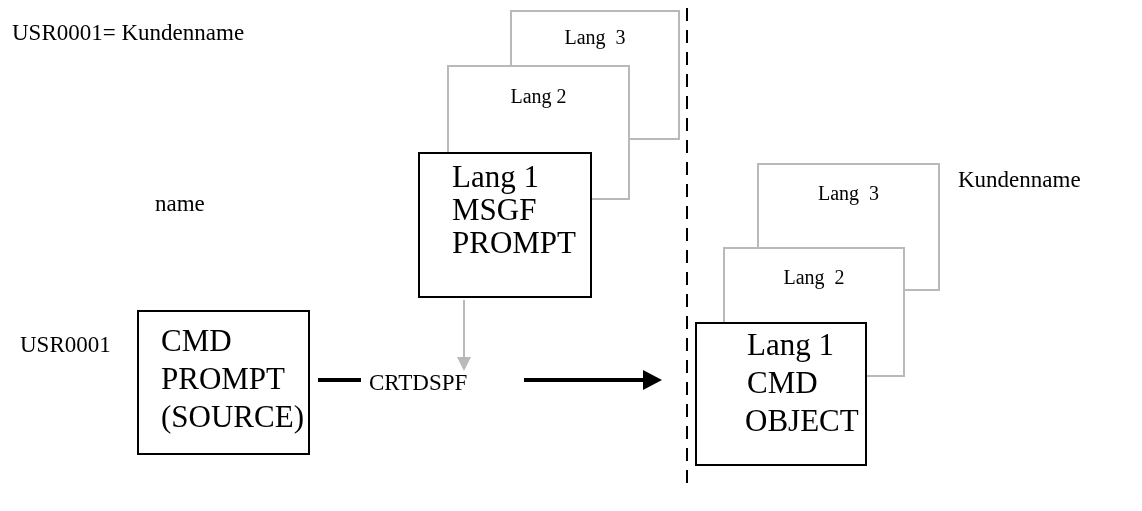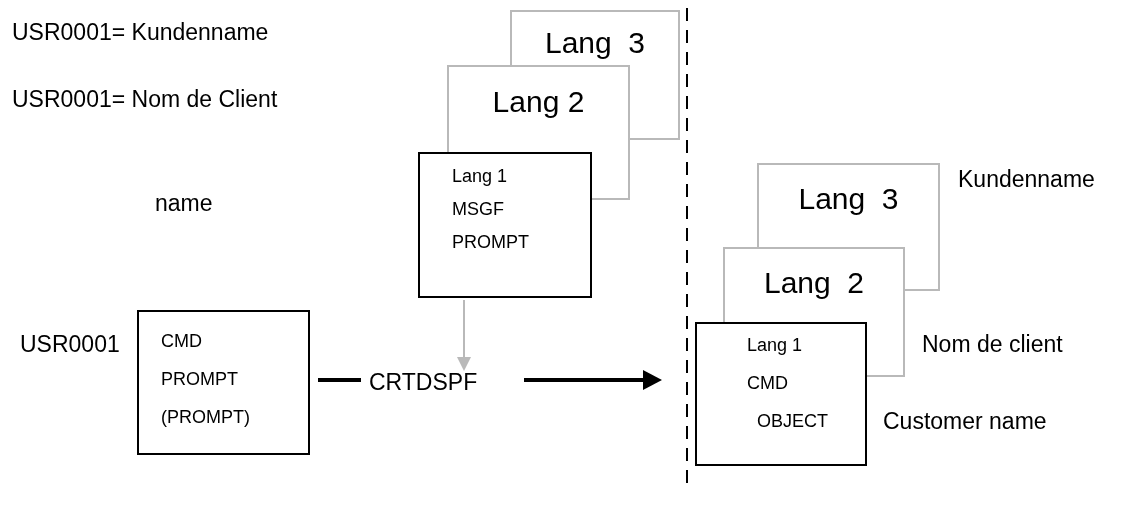--- a/index.html
+++ b/index.html
@@ -5,59 +5,59 @@
   html, body {
     margin: 0;
     padding: 0;
     background: #ffffff;
   }
   #canvas {
     position: relative;
     width: 1100px;
     height: 511px;
     background: #ffffff;
-    font-family: Liberation Sans, sans-serif;
+    font-family: Liberation Serif, serif;
     color: #000000;
     overflow: hidden;
   }
   .txt {
     position: absolute;
     font-size: 23px;
     line-height: 27px;
     white-space: pre;
   }
   .box {
     position: absolute;
     background: #ffffff;
     box-sizing: border-box;
   }
   .box.gray { border: 2px solid #b9b9b9; }
   .box.black { border: 2px solid #000000; }
   .stack-title {
     display: block;
     text-align: center;
-    font-size: 30px;
+    font-size: 20px;
     padding-top: 14px;
     white-space: pre;
   }
   .box-lines {
     padding-top: 6px;
-    font-size: 18px;
+    font-size: 31px;
   }
   .box-lines .line {
     display: block;
     line-height: 33px;
     white-space: pre;
   }
   .src-lines .line { padding-left: 32px; }
   .cmdsrc-lines { padding-top: 10px; }
   .cmdsrc-lines .line { padding-left: 22px; line-height: 38px; }
   .obj-lines { padding-top: 2px; }
   .obj-lines .line { padding-left: 50px; line-height: 38px; }
-  .obj-lines .line.indent { padding-left: 60px; }
+  .obj-lines .line.indent { padding-left: 48px; }
   .z1 { z-index: 1; }
   .z2 { z-index: 2; }
   .z3 { z-index: 3; }
   .z4 { z-index: 4; }
   .z5 { z-index: 5; }
   #overlay {
     position: absolute;
     left: 0; top: 0;
     width: 1142px;
     height: 511px;
@@ -76,21 +76,20 @@
     <line x1="464" y1="300" x2="464" y2="359" stroke="#b9b9b9" stroke-width="2"></line>
     <polygon points="457,357 471,357 464,371" fill="#b9b9b9"></polygon>
 
     <line x1="318" y1="380" x2="361" y2="380" stroke="#000000" stroke-width="4"></line>
 
     <line x1="524" y1="380" x2="644" y2="380" stroke="#000000" stroke-width="4"></line>
     <polygon points="643,370 643,390 662,380" fill="#000000"></polygon>
   </svg>
 
   <span class="txt z5" style="left:12px; top:19px">USR0001= Kundenname</span>
-  <span class="txt z5" style="left:12px; top:86px">USR0001= Nom de Client</span>
   <span class="txt z5" style="left:155px; top:190px">name</span>
   <span class="txt z5" style="left:20px; top:331px">USR0001</span>
 
   <div class="box gray z2" style="left:510px; top:10px; width:170px; height:130px">
     <span class="stack-title">Lang  3</span>
   </div>
   <div class="box gray z3" style="left:447px; top:65px; width:183px; height:135px">
     <span class="stack-title" style="padding-top:18px">Lang 2</span>
   </div>
   <div class="box black z4" style="left:418px; top:152px; width:174px; height:146px">
@@ -98,37 +97,35 @@
       <span class="line">Lang 1</span>
       <span class="line">MSGF</span>
       <span class="line">PROMPT</span>
     </div>
   </div>
 
   <div class="box black z4" style="left:137px; top:310px; width:173px; height:145px">
     <div class="box-lines cmdsrc-lines">
       <span class="line">CMD</span>
       <span class="line">PROMPT</span>
-      <span class="line">(PROMPT)</span>
+      <span class="line">(SOURCE)</span>
     </div>
   </div>
 
   <span class="txt z5" style="left:369px; top:369px">CRTDSPF</span>
 
   <div class="box gray z2" style="left:757px; top:163px; width:183px; height:128px">
     <span class="stack-title" style="padding-top:17px">Lang  3</span>
   </div>
   <div class="box gray z3" style="left:723px; top:247px; width:182px; height:130px">
     <span class="stack-title" style="padding-top:17px">Lang  2</span>
   </div>
   <div class="box black z4" style="left:695px; top:322px; width:172px; height:144px">
     <div class="box-lines obj-lines">
       <span class="line">Lang 1</span>
       <span class="line">CMD</span>
       <span class="line indent">OBJECT</span>
     </div>
   </div>
 
   <span class="txt z5" style="left:958px; top:166px">Kundenname</span>
-  <span class="txt z5" style="left:922px; top:331px">Nom de client</span>
-  <span class="txt z5" style="left:883px; top:408px">Customer name</span>
 
 </div>
 
 </body></html>

